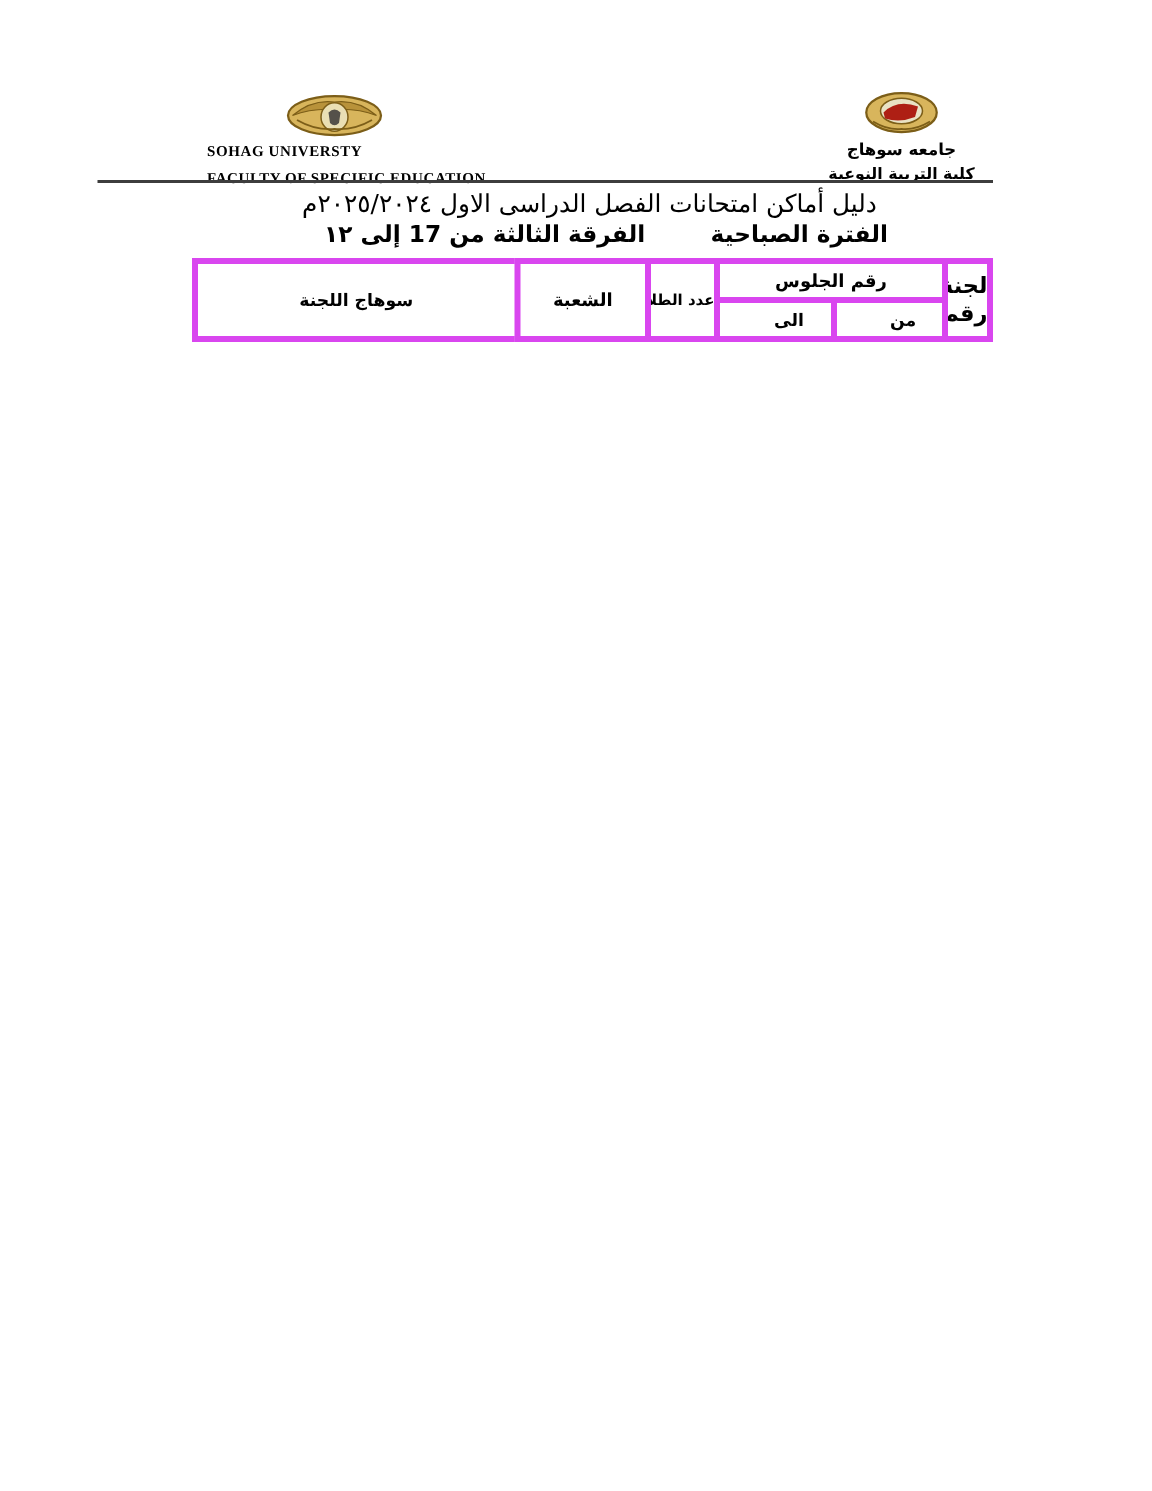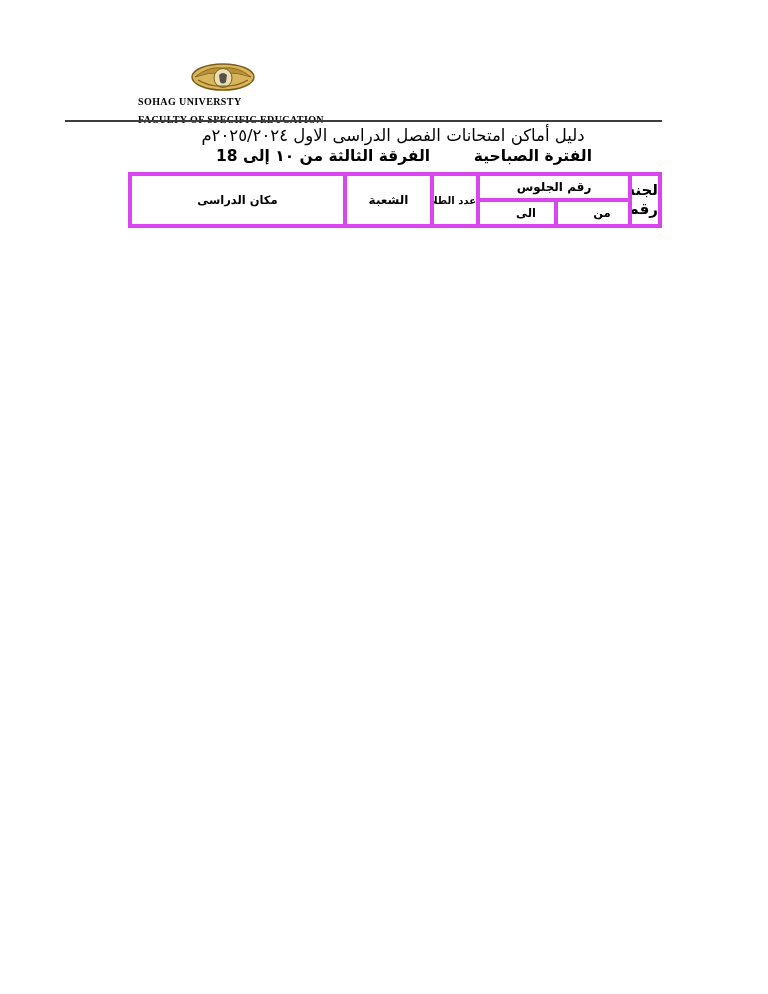--- a/index.html
+++ b/index.html
@@ -71,28 +71,38 @@
         <path d="M5 15 Q18 4 33 6 Q48 4 61 15 Q48 10 33 11 Q18 10 5 15 Z" fill="#b8923a" stroke="#7c5e18" stroke-width="0.8"></path>
         <ellipse cx="33" cy="16" rx="9" ry="9.5" fill="#eadfb4" stroke="#7c5e18" stroke-width="1"></ellipse>
         <path d="M29 13 Q33 9 37 13 L36 20 Q33 23 30 20 Z" fill="#55514a"></path>
         <path d="M8 18 Q20 25 33 24 Q46 25 58 18" fill="none" stroke="#7c5e18" stroke-width="1.2"></path>
       </svg>
       <div class="en-univ">SOHAG UNIVERSTY</div>
     </div>
     <div class="en-fac">FACULTY OF SPECIFIC EDUCATION</div>
   </div>
 
+  <div class="brand-right">
+    <svg class="logo" width="50" height="32" viewBox="0 0 50 32">
+      <ellipse cx="25" cy="15" rx="23.5" ry="13" fill="#d8b55c" stroke="#7c5e18" stroke-width="1.5"></ellipse>
+      <ellipse cx="25" cy="14" rx="14" ry="8.5" fill="#e9e2c4" stroke="#7c5e18" stroke-width="1"></ellipse>
+      <path d="M13 15 Q22 6 36 11 L34 18 Q24 22 14 19 Z" fill="#ae1f14"></path>
+      <path d="M6 21 Q16 27 25 26 Q34 27 44 21" fill="none" stroke="#7c5e18" stroke-width="1.2"></path>
+    </svg>
+    <div class="ar-univ">جامعه سوهاج</div>
+    <div class="ar-fac">كلية التربية النوعية</div>
+  </div>
 
   <div class="rule"></div>
 
   <div class="titles">
     <div class="title-line1">دليل أماكن امتحانات الفصل الدراسى الاول ٢٠٢٥/٢٠٢٤م</div>
     <div class="title-line2">
       <span>الفترة الصباحية</span>
-      <span>الفرقة الثالثة من ١٠ إلى 18</span>
+      <span>الفرقة الثالثة من 17 إلى ١٢</span>
     </div>
   </div>
 
   <table class="exam">
     <colgroup>
       <col style="width:30px">
         <col style="width:74px">
         <col style="width:78px">
       <col style="width:46px">
         <col style="width:87px">
@@ -100,21 +110,21 @@
     </colgroup>
     <thead>
       <tr>
         <th rowspan="2" class="h-committee">
           <span>لجنة</span><br>
           <span>رقم</span>
         </th>
         <th colspan="2" class="h-seat">رقم الجلوس</th>
         <th rowspan="2" class="h-students">عدد الطلاب</th>
         <th rowspan="2" class="h-division">الشعبة</th>
-        <th rowspan="2" class="h-location">مكان الدراسى</th>
+        <th rowspan="2" class="h-location">سوهاج اللجنة</th>
       </tr>
       <tr>
         <th class="h-fromto">من</th>
         <th class="h-fromto">الى</th>
       </tr>
     </thead>
     <tbody id="tbody"></tbody>
   </table>
 
 </div>

